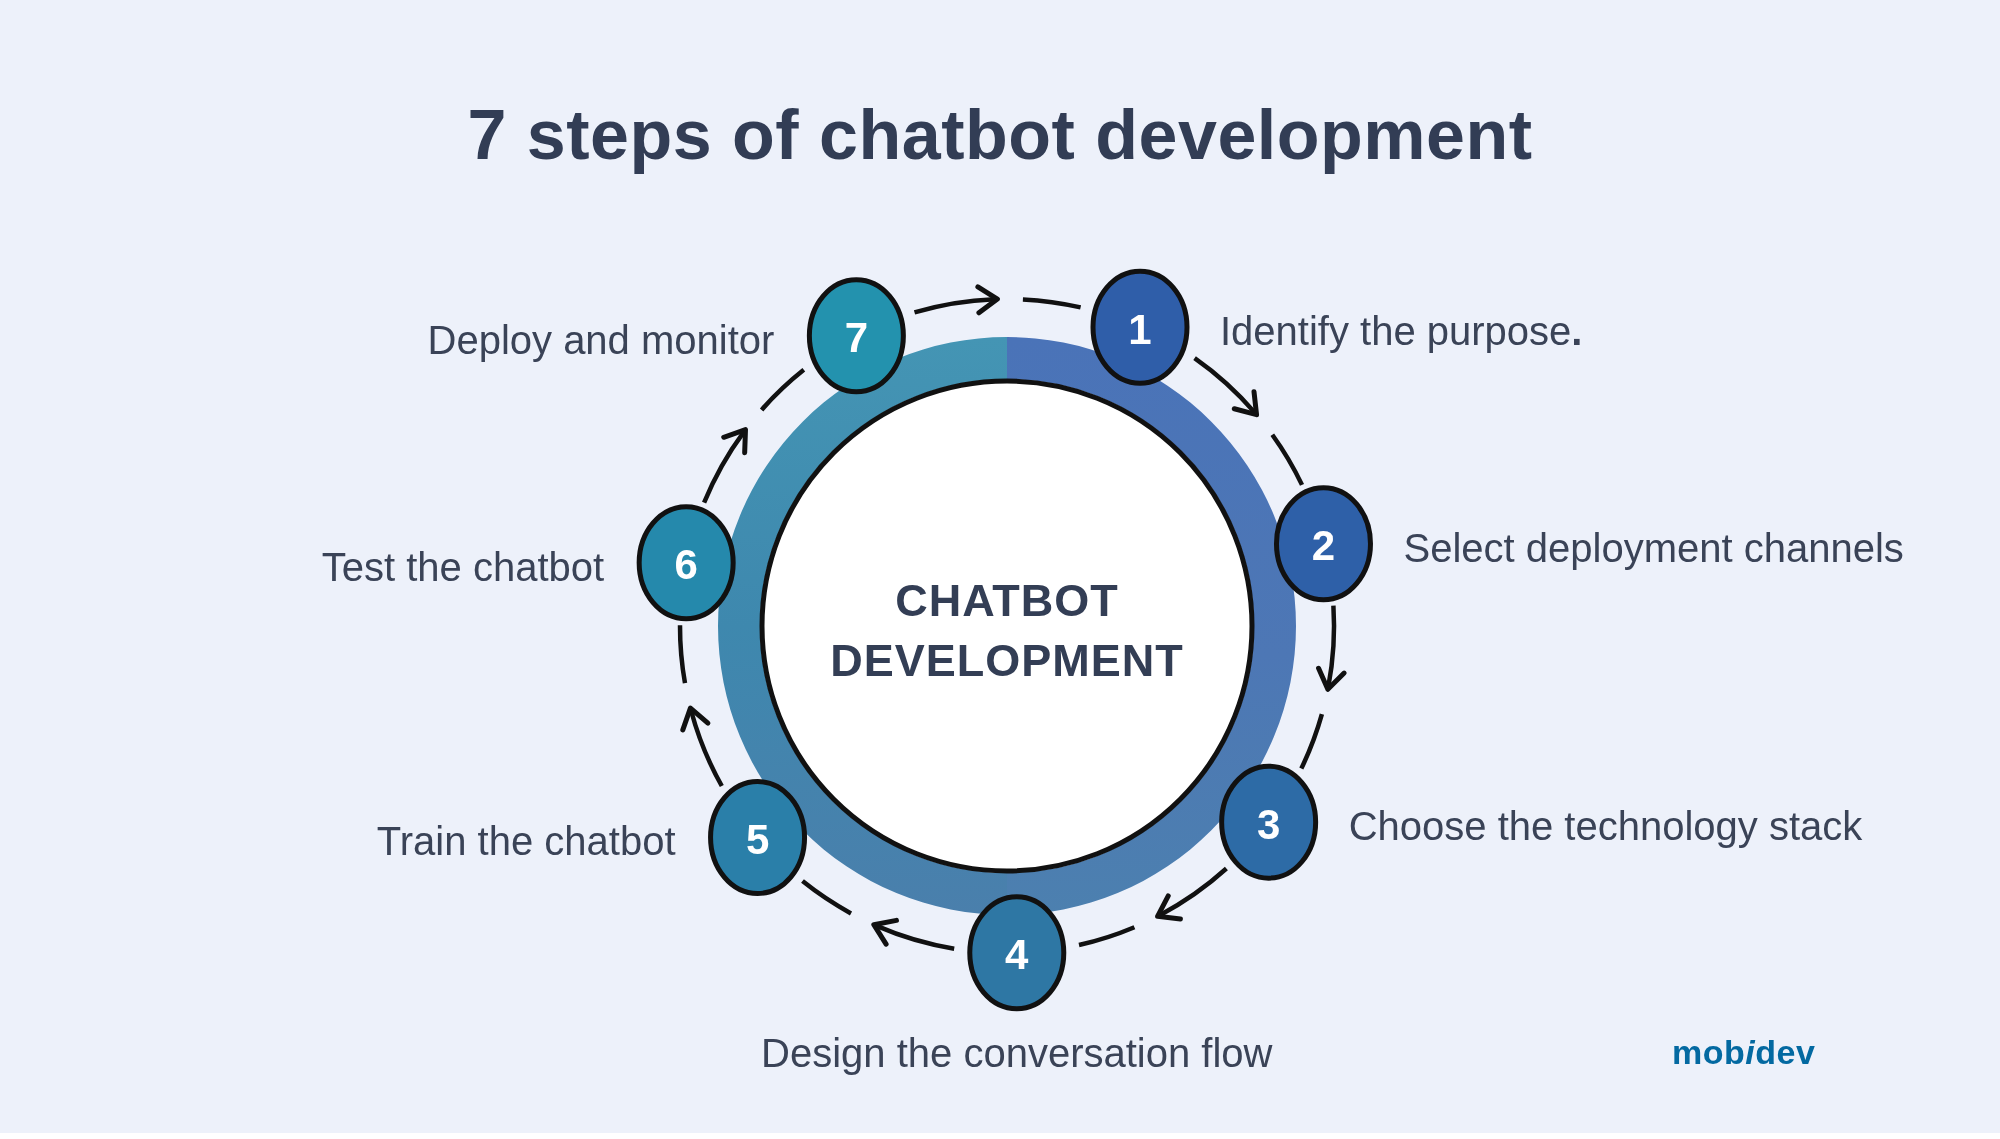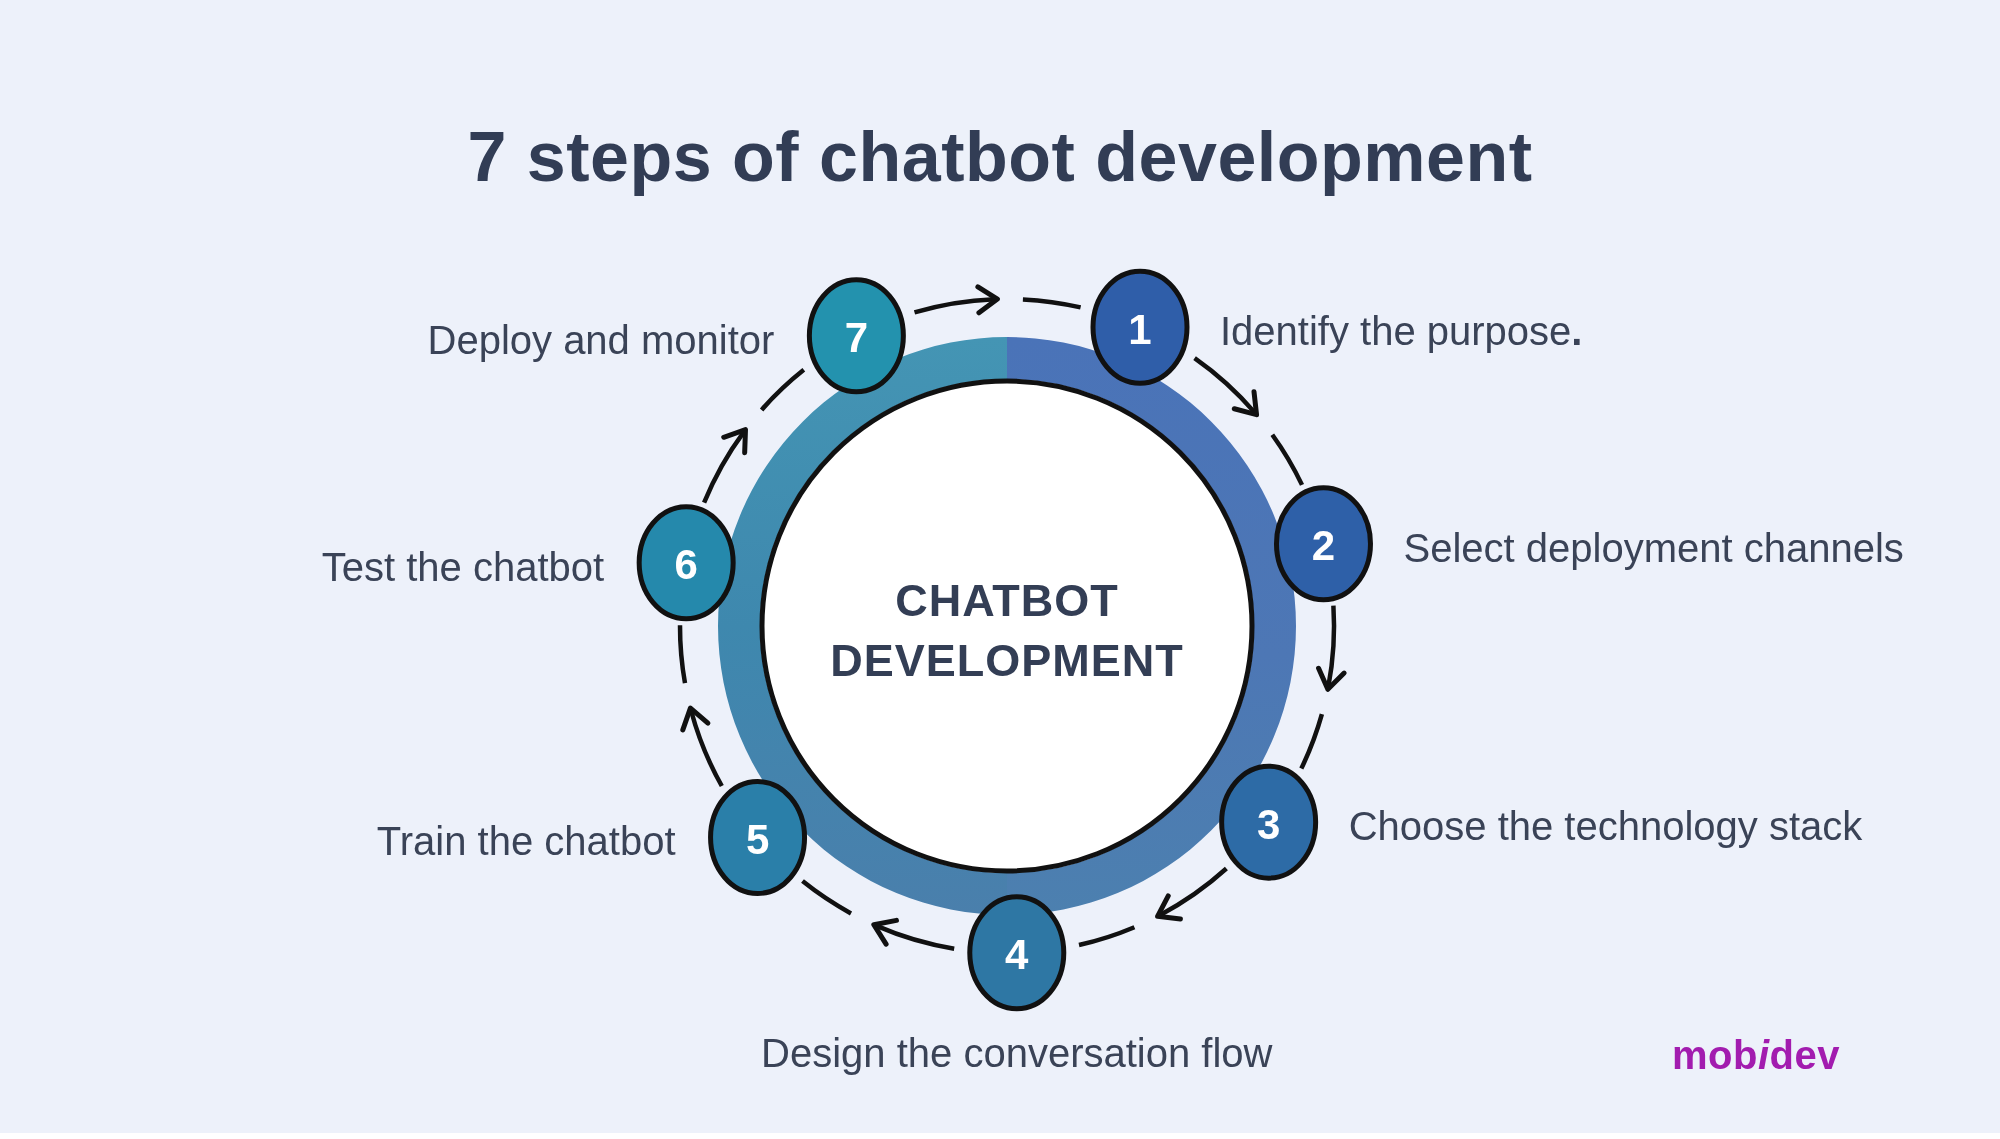--- a/index.html
+++ b/index.html
@@ -18,34 +18,34 @@
     color:#323d55;
     letter-spacing:0.5px;
   }
   svg{position:absolute;left:0;top:0;}
   svg text{font-family:"Liberation Sans", sans-serif;}
   .step-label{font-size:40px;}
   .center-label{font-size:45px;font-weight:bold;letter-spacing:1px;}
   .step-num{font-size:42px;font-weight:bold;}
   .logo{
     position:absolute;left:1672px;top:1033px;
-    font-size:40px;font-weight:bold;color:#a21caf;
+    font-size:34px;font-weight:bold;color:#0369a1;
     letter-spacing:0.5px;
   }
   .logo .ital{font-style:italic;}
   .bottom-strip{
     position:absolute;left:0;bottom:0;width:2000px;height:6px;background:#ffffff;
   }
 </style>
 </head>
 <body style="background: rgb(237, 241, 250);">
 
 <div class="stage">
 
-  <div class="title" style="color: rgb(50, 61, 85); margin-top: 22px;">7 steps of chatbot development</div>
+  <div class="title" style="color: rgb(50, 61, 85);">7 steps of chatbot development</div>
 
   <svg width="2000" height="1139" viewBox="0 0 2000 1139">
     <defs>
       <linearGradient id="gradRight" gradientUnits="userSpaceOnUse" x1="1007" y1="337" x2="1007" y2="915">
         <stop offset="0" stop-color="#4a73b8"></stop>
         <stop offset="0.55" stop-color="#4d77b5"></stop>
         <stop offset="1" stop-color="#4c80af"></stop>
       </linearGradient>
       <linearGradient id="gradLeft" gradientUnits="userSpaceOnUse" x1="1007" y1="337" x2="1007" y2="915">
         <stop offset="0" stop-color="#4495b4"></stop>

